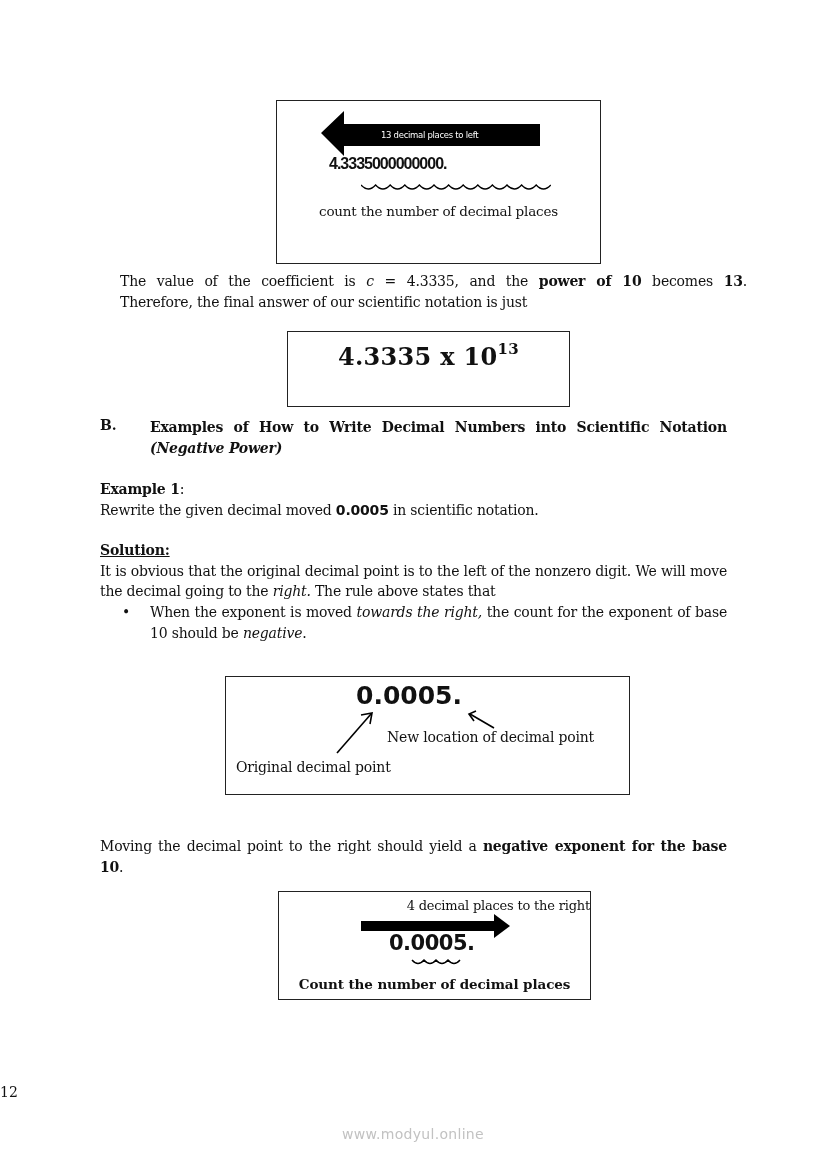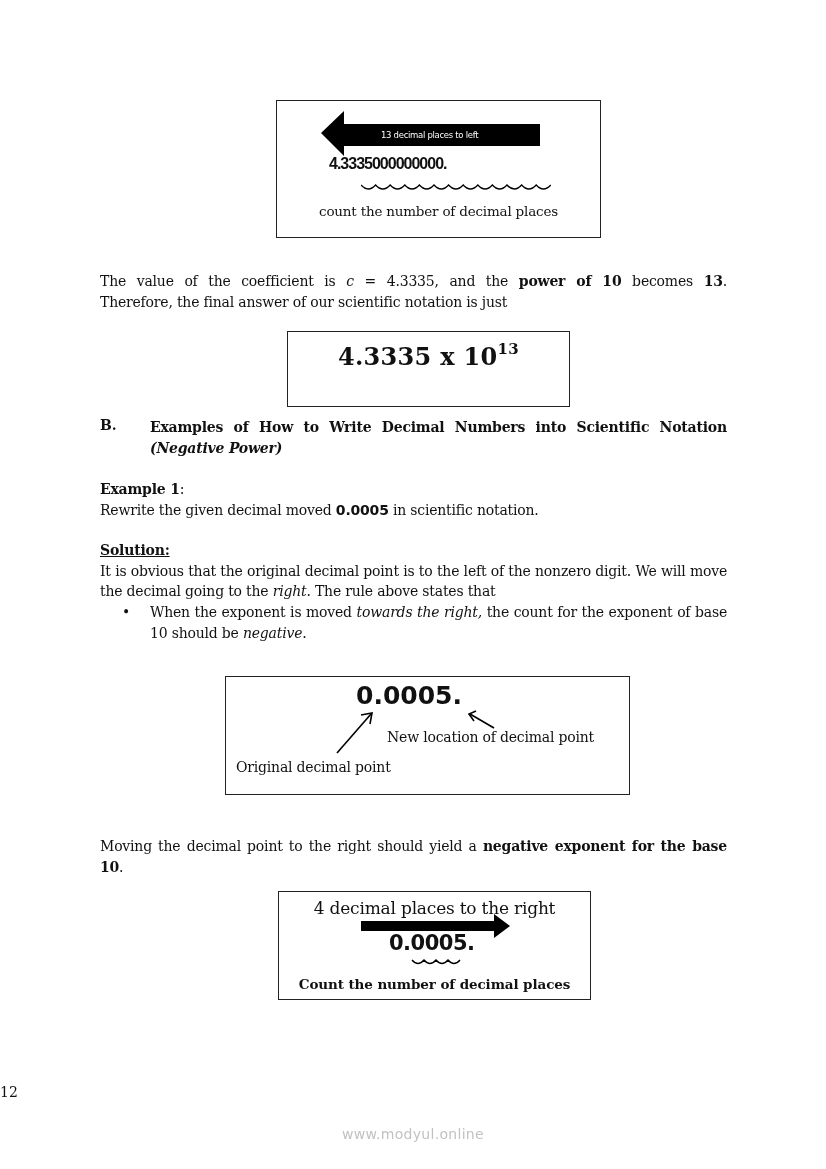--- a/index.html
+++ b/index.html
@@ -5,21 +5,21 @@
   html, body { margin: 0; padding: 0; background: #ffffff; }
   body { width: 826px; height: 1169px; position: relative; overflow: hidden; color: #111; }
   .sans { font-family: "DejaVu Sans", "Liberation Sans", sans-serif; }
   .box { position: absolute; border: 1.2px solid #222; background: #fff; box-sizing: border-box; }
   p { margin: 0; }
   .para { position: absolute; left: 100px; width: 627px; font-family: "DejaVu Serif", serif; font-size: 14px; line-height: 20.5px; text-align: justify; color: #111; letter-spacing: -0.2px; }
   .para b { font-weight: bold; }
   .justify-last { text-align-last: justify; }
 
   
-  #box1 { left: 276px; top: 100px; width: 325px; height: 138px; }
+  #box1 { left: 276px; top: 100px; width: 325px; height: 164px; }
   #box1 .arrow { position: absolute; left: 44px; top: 10px; }
   #box1 .arrow-label { position: absolute; left: 104px; top: 29px; width: 110px; font-family: "DejaVu Sans", sans-serif; font-size: 8.5px; color: #fff; white-space: nowrap; letter-spacing: -0.3px; }
   #box1 .bignum { position: absolute; left: 52px; top: 54px; font-family: Liberation Sans, sans-serif; font-size: 16px; font-weight: bold; letter-spacing: -1px; }
   #box1 .squiggle { position: absolute; left: 84px; top: 82px; }
   #box1 .caption { position: absolute; left: 0; width: 100%; top: 102px; text-align: center; font-family: "DejaVu Serif", serif; font-size: 13.5px; letter-spacing: -0.2px; }
 
   
   #box2 { left: 287px; top: 331px; width: 283px; height: 76px; }
   #box2 .answer { position: absolute; left: 0; width: 100%; top: 10px; text-align: center; font-family: "DejaVu Serif", serif; font-weight: bold; font-size: 24px; letter-spacing: 0.3px; }
   #box2 sup { font-size: 15px; position: relative; top: -2px; }
@@ -36,21 +36,21 @@
 
   
   #box3 { left: 225px; top: 676px; width: 405px; height: 119px; }
   #box3 .num { position: absolute; left: 130px; top: 4px; font-family: "DejaVu Sans", sans-serif; font-weight: bold; font-size: 25px; letter-spacing: 0px; }
   #box3 .lbl-new { position: absolute; left: 161px; top: 52px; font-family: "DejaVu Serif", serif; font-size: 14px; letter-spacing: -0.2px; white-space: nowrap; }
   #box3 .lbl-orig { position: absolute; left: 10px; top: 82px; font-family: "DejaVu Serif", serif; font-size: 14px; letter-spacing: -0.2px; white-space: nowrap; }
   #box3 svg { position: absolute; left: 0; top: 0; }
 
   
   #box4 { left: 278px; top: 891px; width: 313px; height: 109px; }
-  #box4 .top-lbl { position: absolute; left: 0; width: 100%; top: 6px; text-align: center; font-family: "DejaVu Serif", serif; font-size: 17px; letter-spacing: -0.2px; }
+  #box4 .top-lbl { position: absolute; left: 0; width: 100%; top: 6px; text-align: right; font-family: "DejaVu Serif", serif; font-size: 13px; letter-spacing: -0.2px; }
   #box4 .num { position: absolute; left: 110px; top: 39px; font-family: "DejaVu Sans", sans-serif; font-weight: bold; font-size: 21px; letter-spacing: -0.5px; }
   #box4 .bottom-lbl { position: absolute; left: 0; width: 100%; top: 84px; text-align: center; font-family: "DejaVu Serif", serif; font-weight: bold; font-size: 13.5px; letter-spacing: -0.1px; }
   #box4 svg { position: absolute; left: 0; top: 0; }
 
   .page-num { position: absolute; left: 0; width: 826px; top: 1084px; text-align: left; font-family: "DejaVu Serif", serif; font-size: 14px; color: #111; }
   .watermark { position: absolute; left: 0; width: 826px; top: 1126px; text-align: center; font-family: "DejaVu Sans", sans-serif; font-size: 14px; color: #c2c2c2; letter-spacing: 0.3px; }
 </style>
 </head>
 <body>
 
@@ -59,21 +59,21 @@
     <polygon points="0,22 23,0 23,13 219,13 219,35 23,35 23,45" fill="#000"></polygon>
   </svg>
   <span class="arrow-label">13 decimal places to left</span>
   <span class="bignum">4.3335000000000.</span>
   <svg class="squiggle" width="190" height="10" viewBox="0 0 190 10">
     <path d="M0,2 q7.3,8 14.6,0 q7.3,8 14.6,0 q7.3,8 14.6,0 q7.3,8 14.6,0 q7.3,8 14.6,0 q7.3,8 14.6,0 q7.3,8 14.6,0 q7.3,8 14.6,0 q7.3,8 14.6,0 q7.3,8 14.6,0 q7.3,8 14.6,0 q7.3,8 14.6,0 q7.3,8 14.6,0" fill="none" stroke="#000" stroke-width="1.4"></path>
   </svg>
   <span class="caption">count the number of decimal places</span>
 </div>
 
-<div class="para" style="top:271px;">
+<div class="para" style="top:271px;margin-left:20px;">
   <p class="justify-last"><span>The value of the coefficient is </span><i>c</i><span> = 4.3335, and the </span><b>power of 10</b><span> becomes </span><b>13</b><span>.</span></p>
   <p>Therefore, the final answer of our scientific notation is just</p>
 </div>
 
 <div class="box" id="box2">
   <div class="answer"><span>4.3335 x 10</span><sup>13</sup></div>
 </div>
 
 <div class="sec-letter">B.</div>
 <div class="sec-title">

